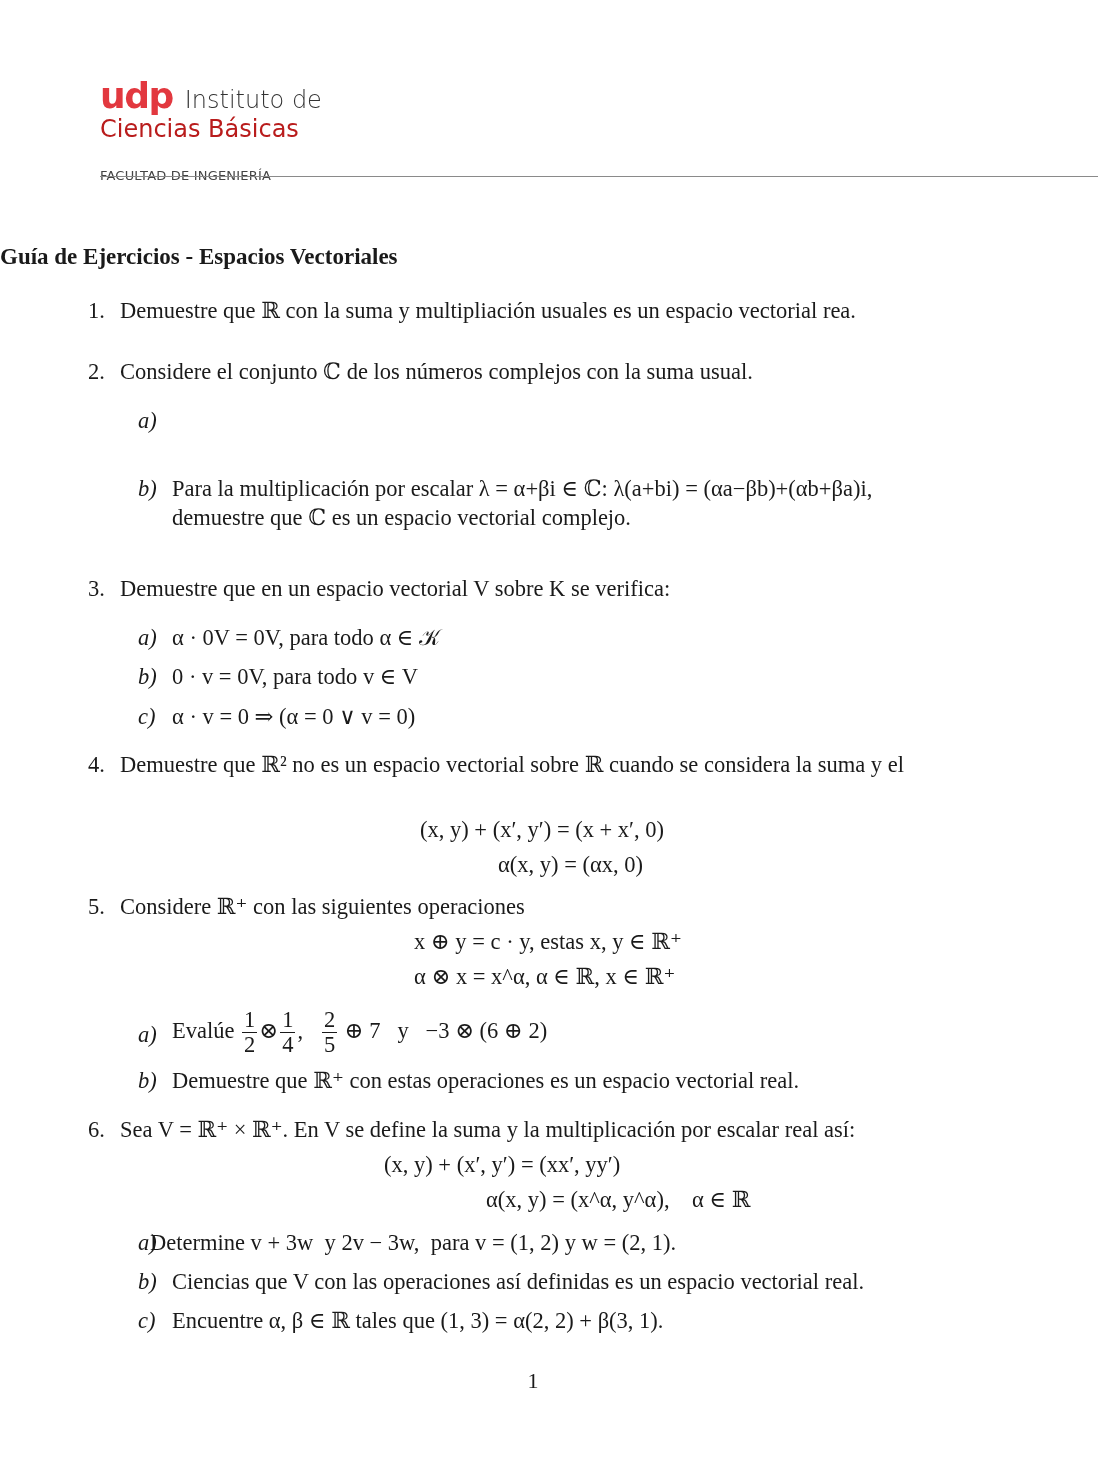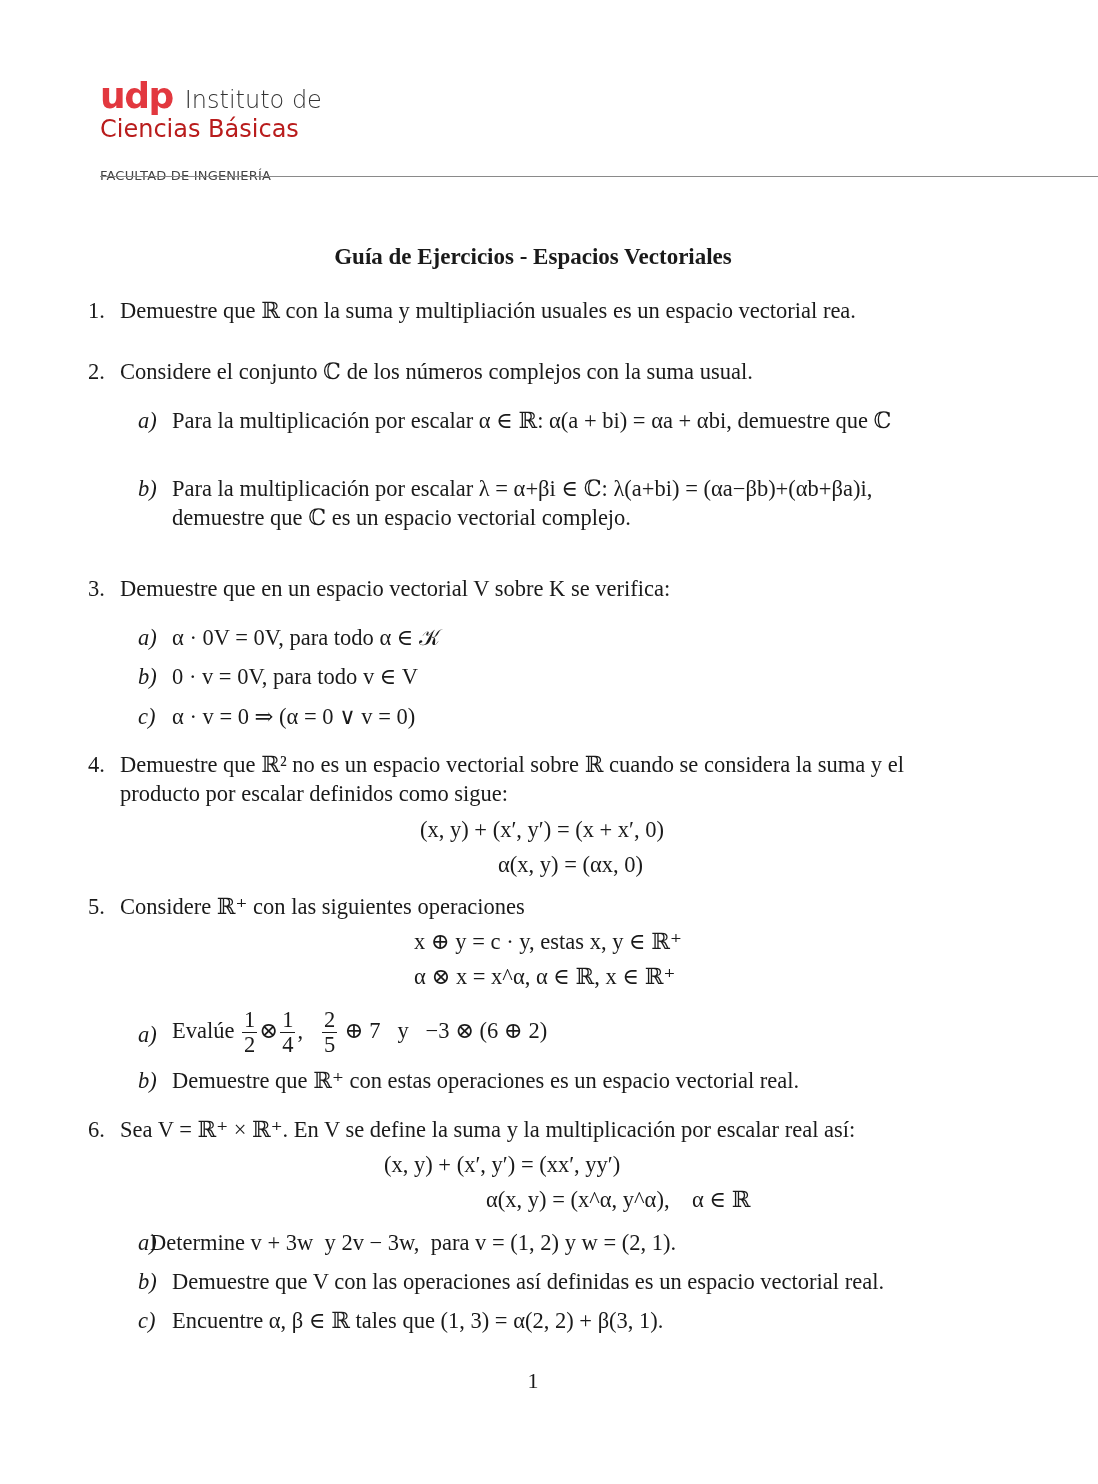--- a/index.html
+++ b/index.html
@@ -6,21 +6,21 @@
     body { width: 1098px; height: 1484px; position: relative; overflow: hidden; color: #1a1a1a; }
     .logo { position: absolute; left: 100px; top: 78px; font-family: "DejaVu Sans", "Liberation Sans", sans-serif; }
     .logo-row1 { display: flex; align-items: baseline; height: 36px; }
     .udp { color: #e2383f; font-weight: bold; font-size: 36px; letter-spacing: -1.5px; line-height: 36px; }
     .inst { font-size: 24px; color: #333; margin-left: 12px; line-height: 30px; font-weight: 300; }
     .logo-row2 { font-size: 24px; color: #b91c1c; line-height: 34px; margin-top: -2px; font-weight: 400; }
     .logo-row3 { font-size: 13px; color: #444; margin-top: 22px; letter-spacing: 0.2px; }
     .header-rule { position: absolute; left: 100px; top: 176px; width: 998px; height: 0; border-top: 1.5px solid #8a8a8a; }
 
     .doc { position: absolute; left: 0; top: 0; width: 1098px; font-family: "Liberation Serif", "DejaVu Serif", serif; font-size: 22.5px; line-height: 29px; }
-    .title { position: absolute; top: 242px; left: 0; width: 1066px; text-align: center; font-weight: bold; font-size: 23px; }
+    .title { position: absolute; top: 242px; left: 0; width: 1066px; text-align: left; font-weight: bold; font-size: 23px; }
     .item { position: absolute; left: 88px; width: 930px; }
     .num { position: absolute; left: 0; top: 0; }
     .item-body { margin-left: 32px; }
     .sub { position: absolute; left: 138px; width: 880px; }
     .sub .lab { position: absolute; left: 0; top: 0; font-style: italic; }
     .sub .txt { margin-left: 34px; }
     .eq { position: absolute; white-space: nowrap; }
     .frac { display: inline-block; vertical-align: middle; text-align: center; line-height: 24px; margin: 0 2px; }
     .frac .n { display: block; border-bottom: 1.5px solid #1a1a1a; padding: 0 2px; }
     .frac .d { display: block; }
@@ -51,21 +51,20 @@
 
   <div class="item" style="top:357px;">
     <span class="num">2.</span>
     <div class="item-body">
       <span>Considere el conjunto </span><span>ℂ</span><span> de los números complejos con la suma usual.</span>
     </div>
   </div>
   <div class="sub" style="top:406px;">
     <span class="lab">a)</span>
     <div class="txt">
-      <div>Para la multiplicación por escalar α ∈ ℝ: α(a + bi) = αa + αbi, demuestre que ℂ</div>
     </div>
   </div>
   <div class="sub" style="top:474px;">
     <span class="lab">b)</span>
     <div class="txt">
       <div>Para la multiplicación por escalar λ = α+βi ∈ ℂ: λ(a+bi) = (αa−βb)+(αb+βa)i,</div>
       <div>demuestre que ℂ es un espacio vectorial complejo.</div>
     </div>
   </div>
 
@@ -83,21 +82,20 @@
   </div>
   <div class="sub" style="top:702px;">
     <span class="lab">c)</span>
     <div class="txt">α · v = 0 ⇒ (α = 0 ∨ v = 0)</div>
   </div>
 
   <div class="item" style="top:750px;">
     <span class="num">4.</span>
     <div class="item-body">
       <div>Demuestre que ℝ² no es un espacio vectorial sobre ℝ cuando se considera la suma y el</div>
-      <div>producto por escalar definidos como sigue:</div>
     </div>
   </div>
   <div class="eq" style="top:815px; left:420px;">(x, y) + (x′, y′) = (x + x′, 0)</div>
   <div class="eq" style="top:850px; left:498px;">α(x, y) = (αx, 0)</div>
 
   <div class="item" style="top:892px;">
     <span class="num">5.</span>
     <div class="item-body">Considere ℝ⁺ con las siguientes operaciones</div>
   </div>
   <div class="eq" style="top:927px; left:414px;">x ⊕ y = c · y, estas x, y ∈ ℝ⁺</div>
@@ -123,21 +121,21 @@
     <div class="item-body">Sea V = ℝ⁺ × ℝ⁺. En V se define la suma y la multiplicación por escalar real así:</div>
   </div>
   <div class="eq" style="top:1150px; left:384px;">(x, y) + (x′, y′) = (xx′, yy′)</div>
   <div class="eq" style="top:1185px; left:462px; white-space:pre;margin-left:24px;">α(x, y) = (x^α, y^α),    α ∈ ℝ</div>
   <div class="sub" style="top:1228px;">
     <span class="lab">a)</span>
     <div class="txt" style="white-space:pre;margin-left:12px;">Determine v + 3w  y 2v − 3w,  para v = (1, 2) y w = (2, 1).</div>
   </div>
   <div class="sub" style="top:1267px;">
     <span class="lab">b)</span>
-    <div class="txt">Demuestre que V con las operaciones así definidas es un espacio vectorial real.</div>
+    <div class="txt">Ciencias que V con las operaciones así definidas es un espacio vectorial real.</div>
   </div>
   <div class="sub" style="top:1306px;">
     <span class="lab">c)</span>
     <div class="txt">Encuentre α, β ∈ ℝ tales que (1, 3) = α(2, 2) + β(3, 1).</div>
   </div>
 </div>
 
 <div class="page-num">1</div>
 
 </body></html>

